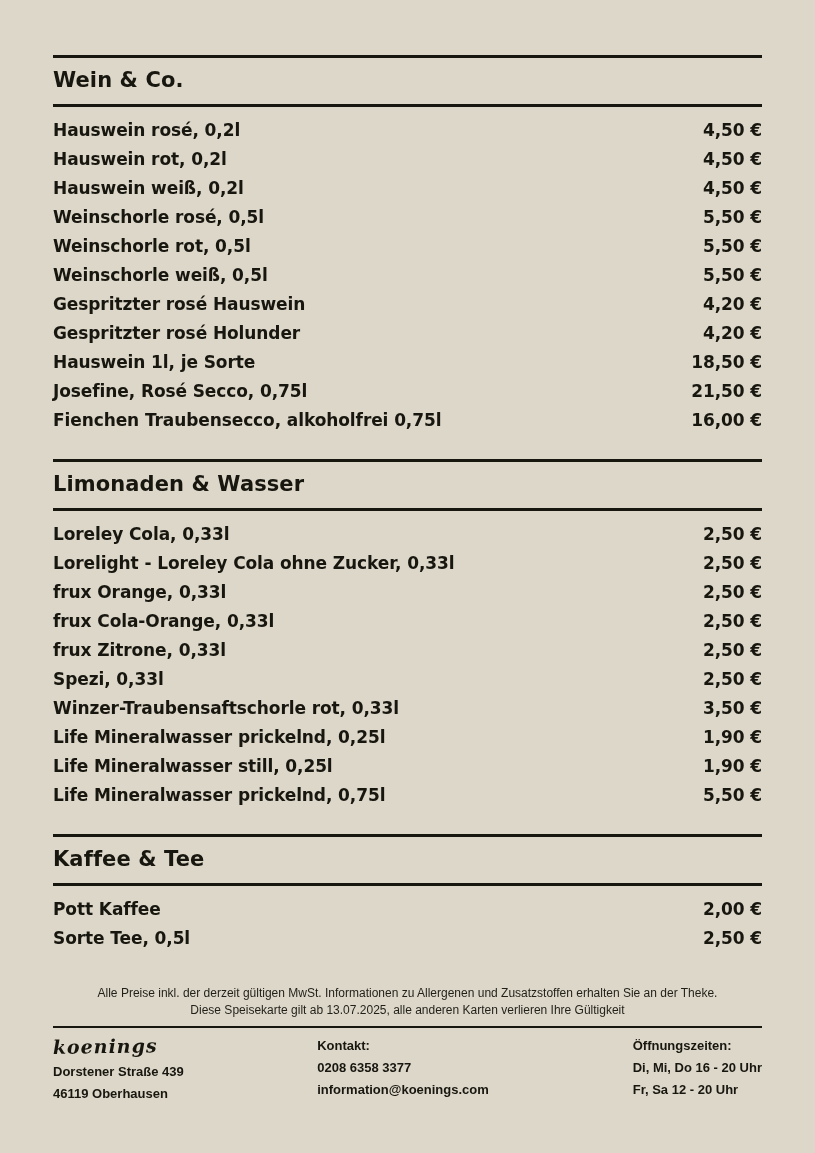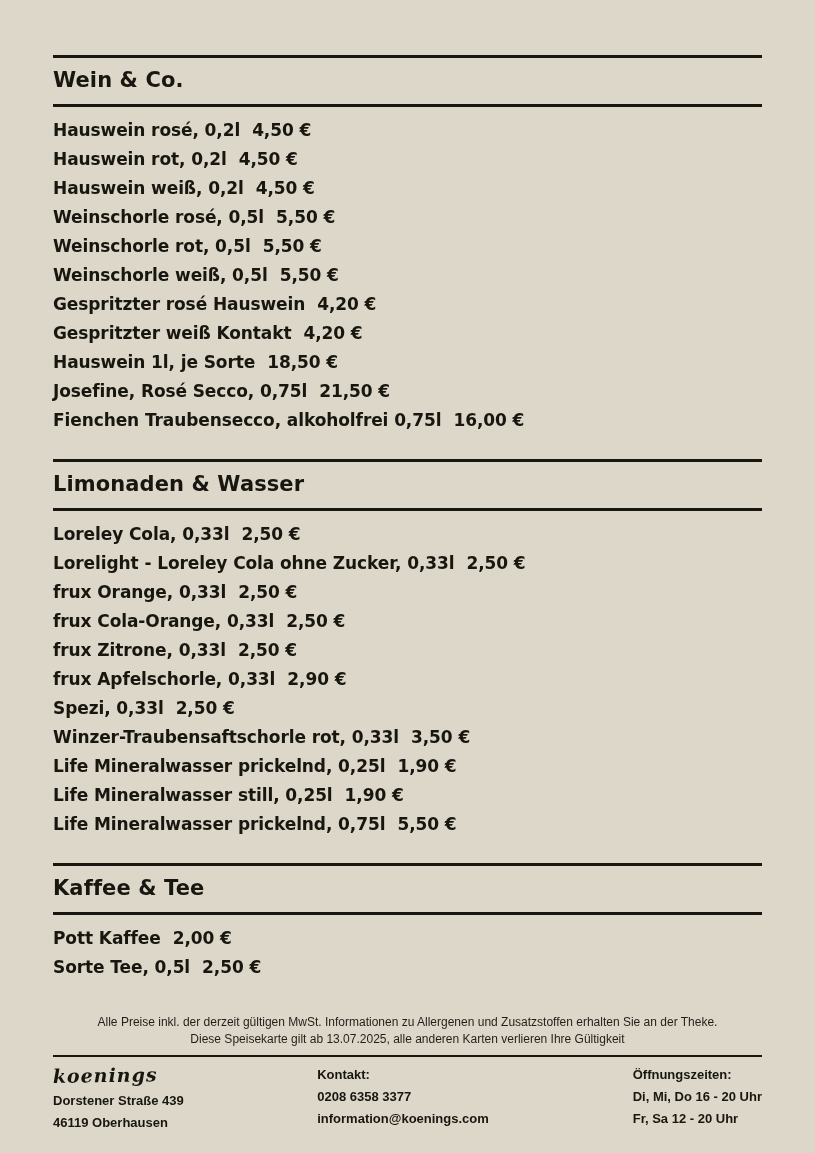--- a/index.html
+++ b/index.html
@@ -21,21 +21,21 @@
   }
   .sec-title{
     font-size:21px;
     font-weight:700;
     letter-spacing:.1px;
     margin:0;
   }
   .items{padding-top:9px;}
   .row{
     display:flex;
-    justify-content:flex-start;
+    justify-content:space-between;
     align-items:baseline;
     line-height:29px;
     font-size:17px;
     font-weight:700;
     letter-spacing:-.1px;
   }
   .iname{white-space:nowrap;}
   .iprice{white-space:nowrap;margin-left:12px;}
   .disclaimer{
     margin-top:32px;
@@ -107,21 +107,21 @@
         </div>
       <div class="row">
           <span class="iname">Weinschorle weiß, 0,5l</span>
           <span class="iprice">5,50 €</span>
         </div>
       <div class="row">
           <span class="iname">Gespritzter rosé Hauswein</span>
           <span class="iprice">4,20 €</span>
         </div>
       <div class="row">
-          <span class="iname">Gespritzter weiß Kontakt</span>
+          <span class="iname">Gespritzter rosé Holunder</span>
           <span class="iprice">4,20 €</span>
         </div>
       <div class="row">
           <span class="iname">Hauswein 1l, je Sorte</span>
           <span class="iprice">18,50 €</span>
         </div>
       <div class="row">
           <span class="iname">Josefine, Rosé Secco, 0,75l</span>
           <span class="iprice">21,50 €</span>
         </div>
@@ -149,24 +149,20 @@
           <span class="iname">frux Orange, 0,33l</span>
           <span class="iprice">2,50 €</span>
         </div>
       <div class="row">
           <span class="iname">frux Cola-Orange, 0,33l</span>
           <span class="iprice">2,50 €</span>
         </div>
       <div class="row">
           <span class="iname">frux Zitrone, 0,33l</span>
           <span class="iprice">2,50 €</span>
-        </div>
-      <div class="row">
-          <span class="iname">frux Apfelschorle, 0,33l</span>
-          <span class="iprice">2,90 €</span>
         </div>
       <div class="row">
           <span class="iname">Spezi, 0,33l</span>
           <span class="iprice">2,50 €</span>
         </div>
       <div class="row">
           <span class="iname">Winzer-Traubensaftschorle rot, 0,33l</span>
           <span class="iprice">3,50 €</span>
         </div>
       <div class="row">

